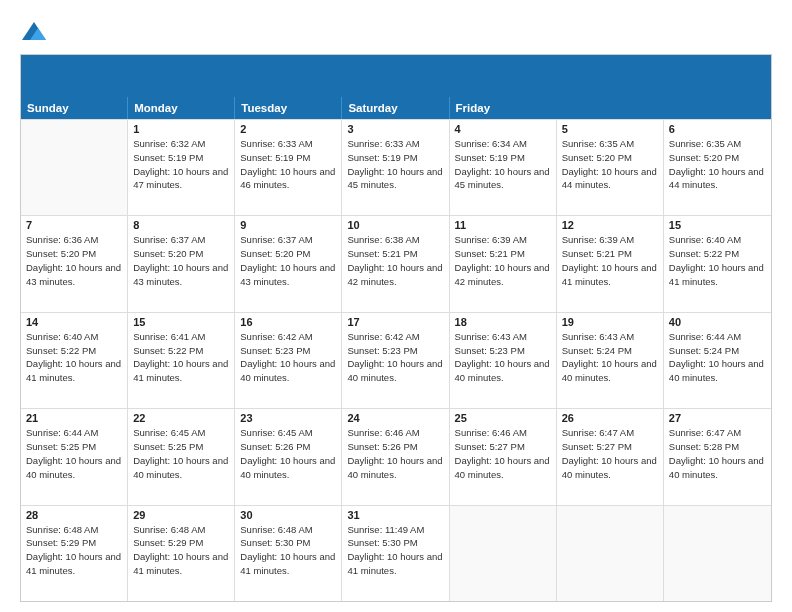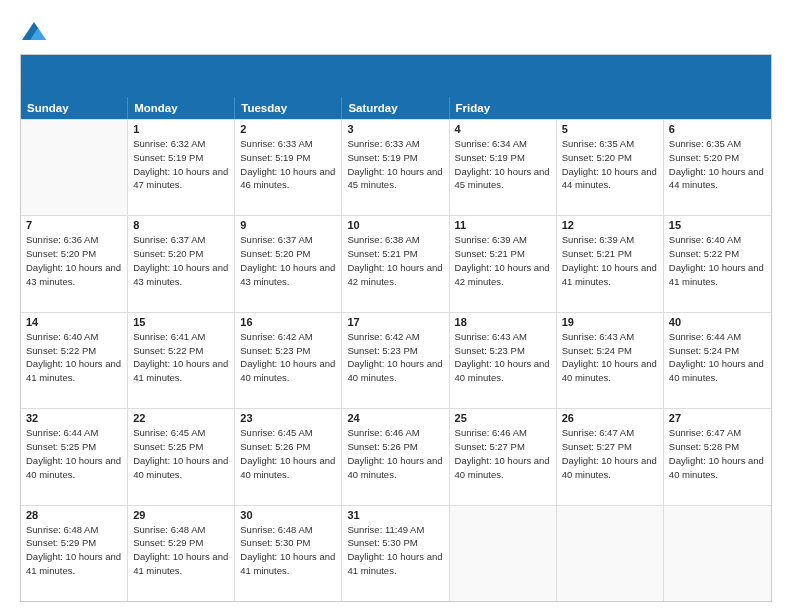--- a/index.html
+++ b/index.html
@@ -266,21 +266,21 @@
           </div>
           <div class="cal-cell">
             <div class="day-num">40</div>
             <div class="cell-line">Sunrise: 6:44 AM</div>
             <div class="cell-line">Sunset: 5:24 PM</div>
             <div class="cell-line">Daylight: 10 hours and 40 minutes.</div>
           </div>
         </div>
         <div class="cal-row">
           <div class="cal-cell">
-            <div class="day-num">32</div>
+            <div class="day-num">21</div>
             <div class="cell-line">Sunrise: 6:44 AM</div>
             <div class="cell-line">Sunset: 5:25 PM</div>
             <div class="cell-line">Daylight: 10 hours and 40 minutes.</div>
           </div>
           <div class="cal-cell">
             <div class="day-num">22</div>
             <div class="cell-line">Sunrise: 6:45 AM</div>
             <div class="cell-line">Sunset: 5:25 PM</div>
             <div class="cell-line">Daylight: 10 hours and 40 minutes.</div>
           </div>

